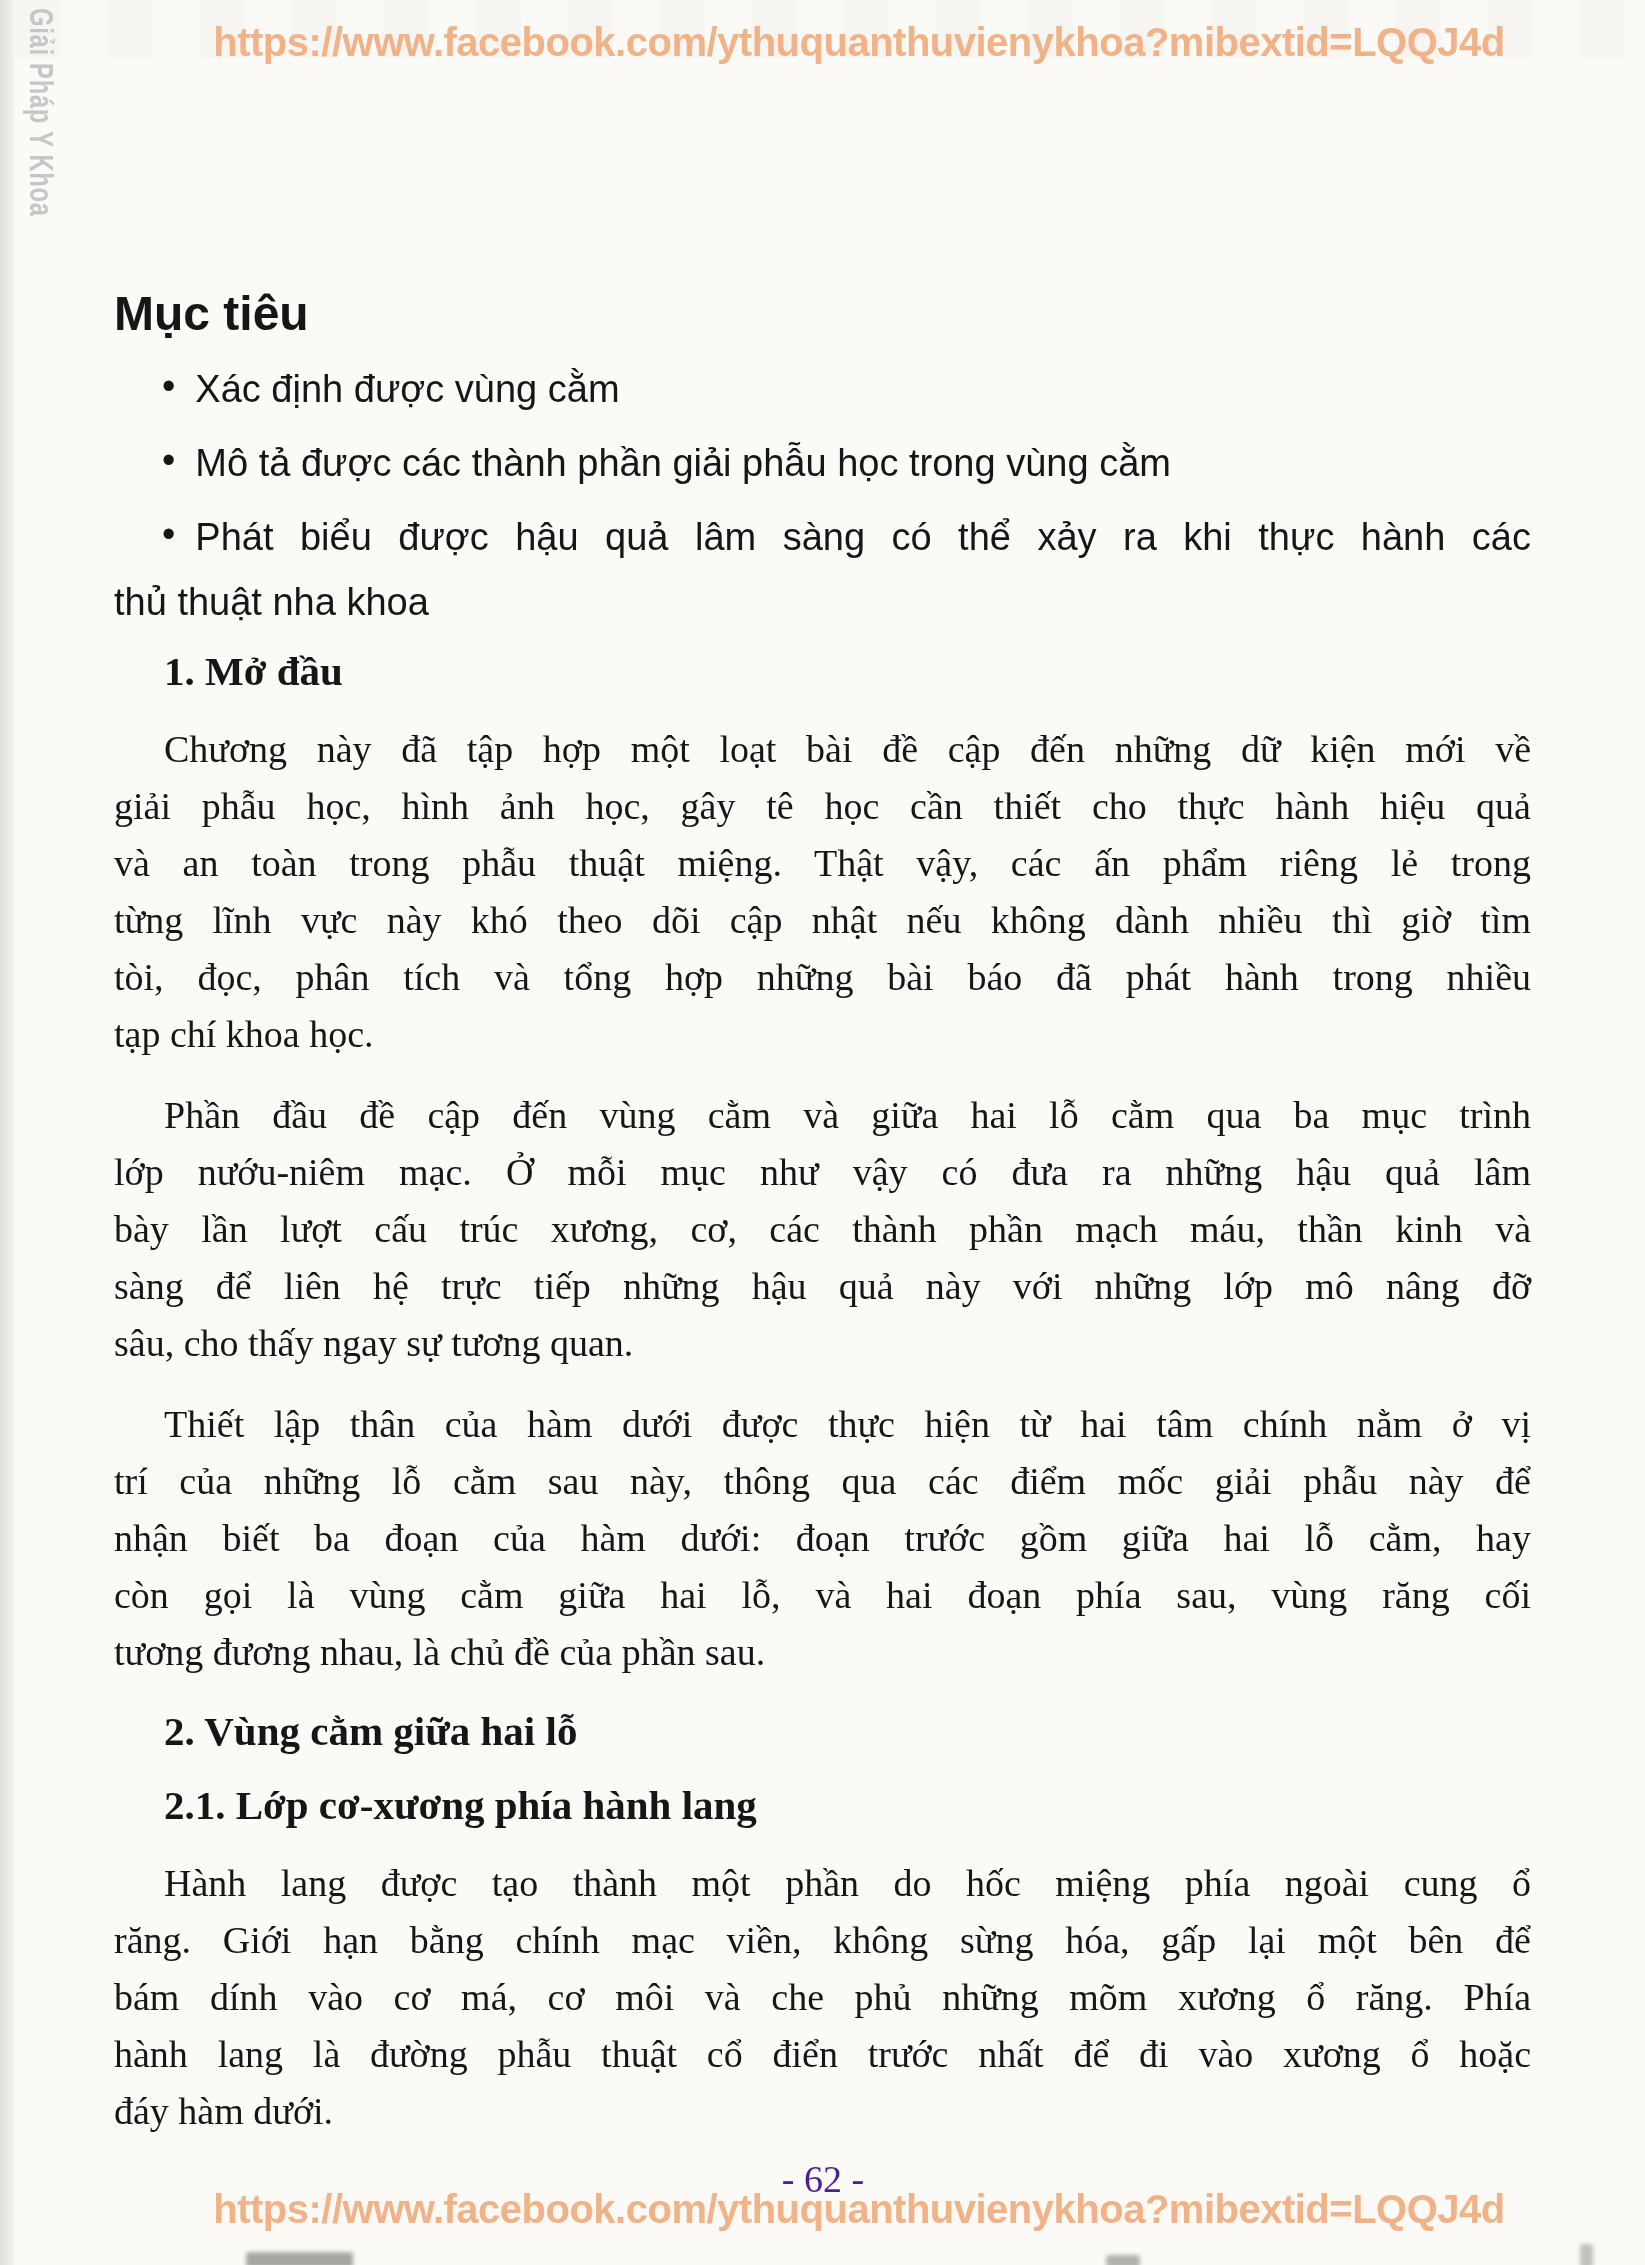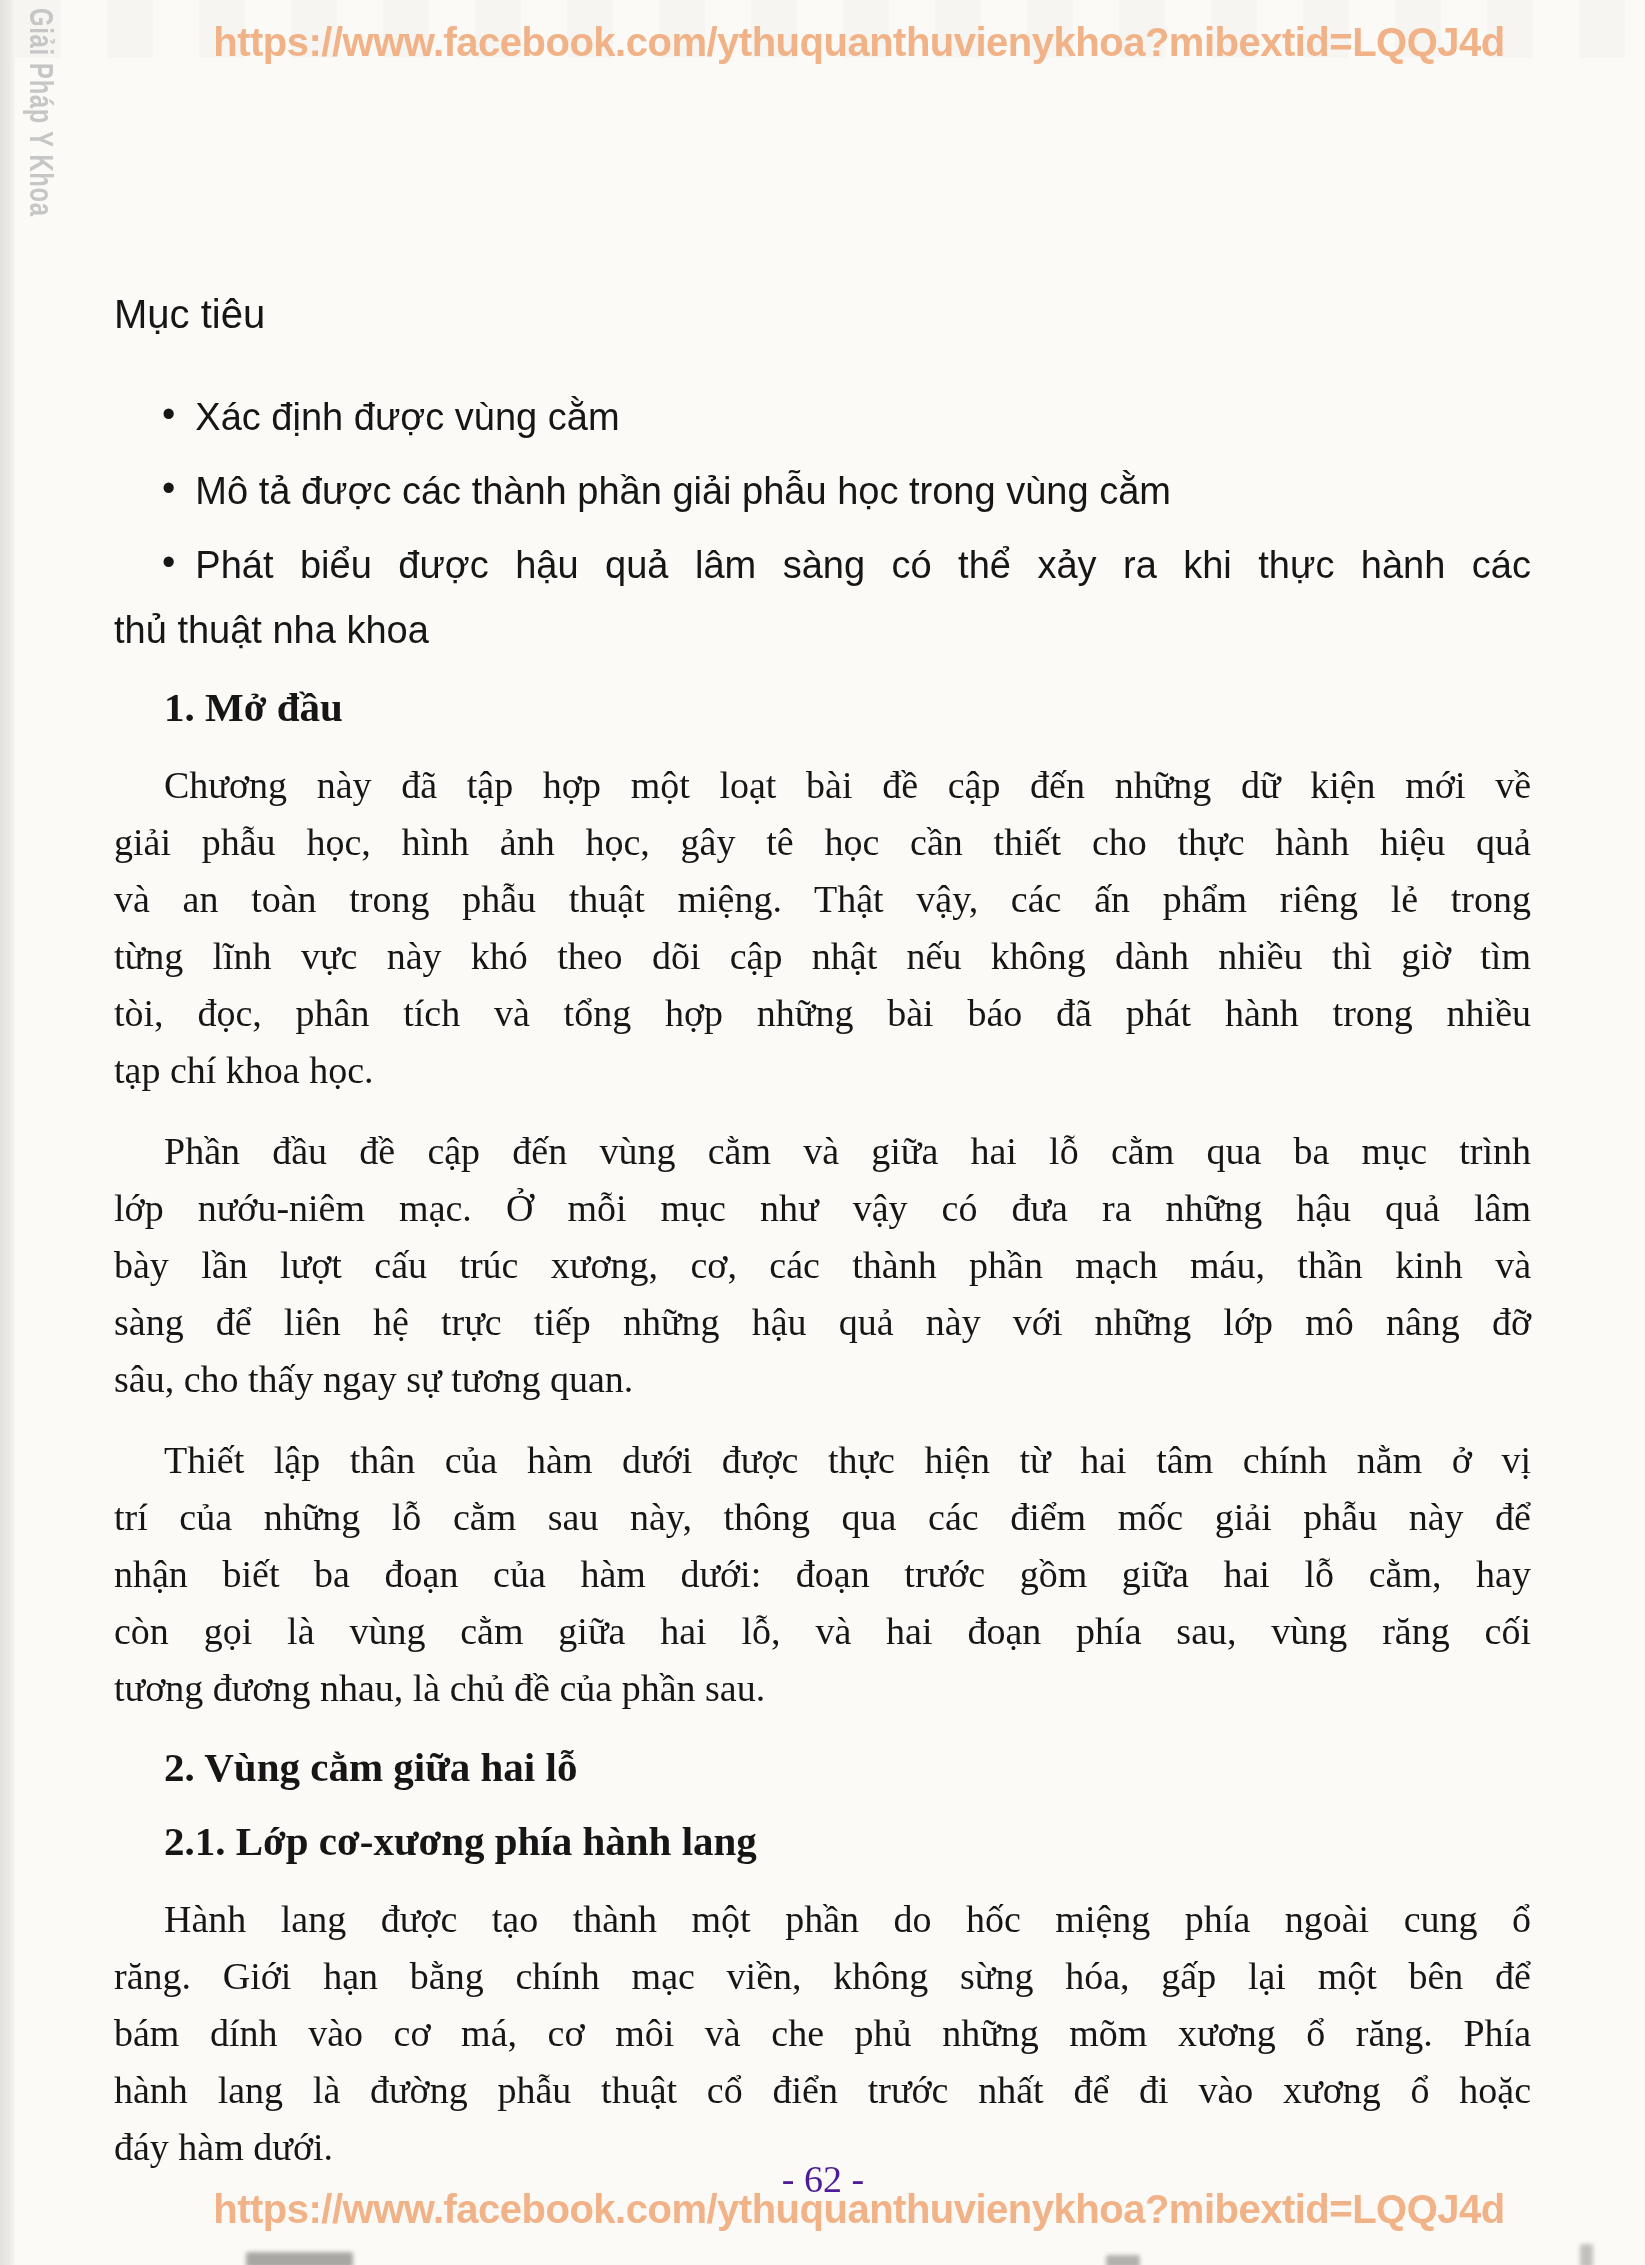--- a/index.html
+++ b/index.html
@@ -37,34 +37,34 @@
     white-space:nowrap;
   }
   .wm-top{top:20px;padding-left:36px;}
   .wm-bottom{top:2187px;padding-left:36px;}
   .content{
     position:absolute;left:114px;top:291px;width:1417px;
     font-size:38px;line-height:57px;
   }
   .h-sans{
     font-family:"Liberation Sans", sans-serif;
-    font-weight:normal;font-size:40px;line-height:46px;
-    margin:0 0 52px 0;
+    font-weight:bold;font-size:48px;line-height:46px;
+    margin:0 0 24px 0;
   }
   .bullets{font-family:"Liberation Sans", sans-serif;font-weight:500;}
   .bullet-line{padding-left:48px;margin-bottom:17px;}
   .bullet-line .dot{display:inline-block;margin-right:20px;transform:translateY(-3px);}
   .bullet-just{text-align:justify;text-align-last:justify;margin-bottom:8px;}
   .bullet-cont{margin-bottom:2px;}
   .h-serif{
     font-family:"Liberation Serif", serif;
     font-weight:bold;font-size:41px;line-height:48px;
     margin:26px 0 26px 50px;
   }
-  .h-serif.first{margin-top:24px;}
+  .h-serif.first{margin-top:16px;}
   .para{margin:0 0 24px 0;}
   .jline{text-align:justify;text-align-last:justify;}
   .lline{text-align:left;}
   .indent{text-indent:50px;}
   .page-number{
     position:absolute;left:0;top:2157px;width:100%;
     text-align:center;font-size:38px;color:#4c1d95;
     font-family:"Liberation Serif", serif;
   }
   .artifact{position:absolute;background:#a9a7a3;filter:blur(2px);}

